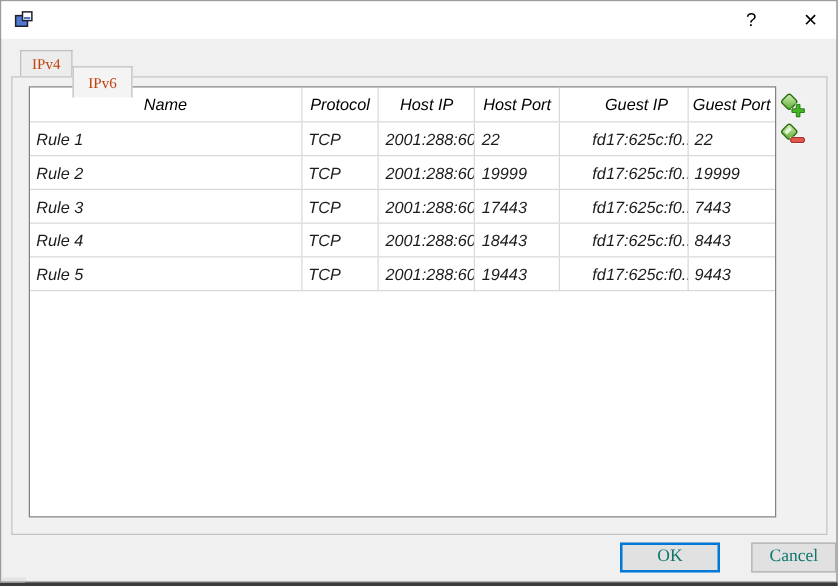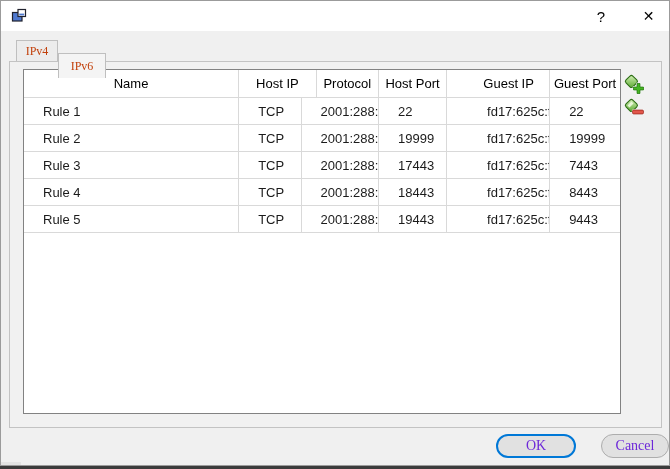--- a/index.html
+++ b/index.html
@@ -45,41 +45,41 @@
   
   .table {
     position:absolute; left:22px; top:68px; width:598px; height:345px;
     background:#ffffff; border:1px solid #828282; z-index:2;
     font-size:13px; color:#1b1b1b;
   }
   .trow { display:flex; width:100%; height:27px; border-bottom:1px solid #d9d9d9; }
   .thead { height:28px; }
   .cell {
     height:100%; display:flex; align-items:center;
-    padding:0 19px; overflow:hidden; white-space:nowrap;
+    padding:0 5px; overflow:hidden; white-space:nowrap;
     border-right:1px solid #d9d9d9;
+    font-style:italic;
   }
   .cell:last-child { border-right:none; }
   .thead .cell { justify-content:center; color:#000; }
   .c0 { width:227px; } .c1 { width:64px; } .c2 { width:80px; }
   .c3 { width:70px;text-align:right; } .c4 { width:85px;margin-left:21px; } .c5 { width:72px; }
 
   
   .side-btn { position:absolute; width:22px; height:22px; z-index:2; }
   .add-btn { left:622px; top:72px; }
   .remove-btn { left:622px; top:96px; }
   .side-btn svg { width:100%; height:100%; }
 
   
   .btn {
     position:absolute; top:433px; height:24px;
     display:flex; align-items:center; justify-content:center;
-    font-family:"Liberation Serif", serif; font-size:14px; color:#6d28d9;
+    font-family:"Liberation Serif", serif; font-size:14px; color:#0f766e;
     background:#e1e1e1;
-    border-radius:12px;
   }
   .ok-btn { left:495px; width:80px; border:2px solid #0078d7; }
   .cancel-btn { left:588px; width:68px; border:1px solid #adadad;margin-left:12px; }
 </style>
 </head>
 <body>
 
 <div class="dialog">
 
   <div class="titlebar">
@@ -95,22 +95,22 @@
   </div>
 
   <div class="tab tab-inactive">IPv4</div>
   <div class="tab tab-active">IPv6</div>
 
   <div class="pane"></div>
 
   <div class="table">
     <div class="trow thead">
       <div class="cell c0">Name</div>
+      <div class="cell c1">Protocol</div>
       <div class="cell c2">Host IP</div>
-      <div class="cell c1">Protocol</div>
       <div class="cell c3">Host Port</div>
       <div class="cell c4">Guest IP</div>
       <div class="cell c5">Guest Port</div>
     </div>
 
     <div class="trow">
       <div class="cell c0">Rule 1</div>
       <div class="cell c1">TCP</div>
       <div class="cell c2">2001:288:60...</div>
       <div class="cell c3">22</div>

